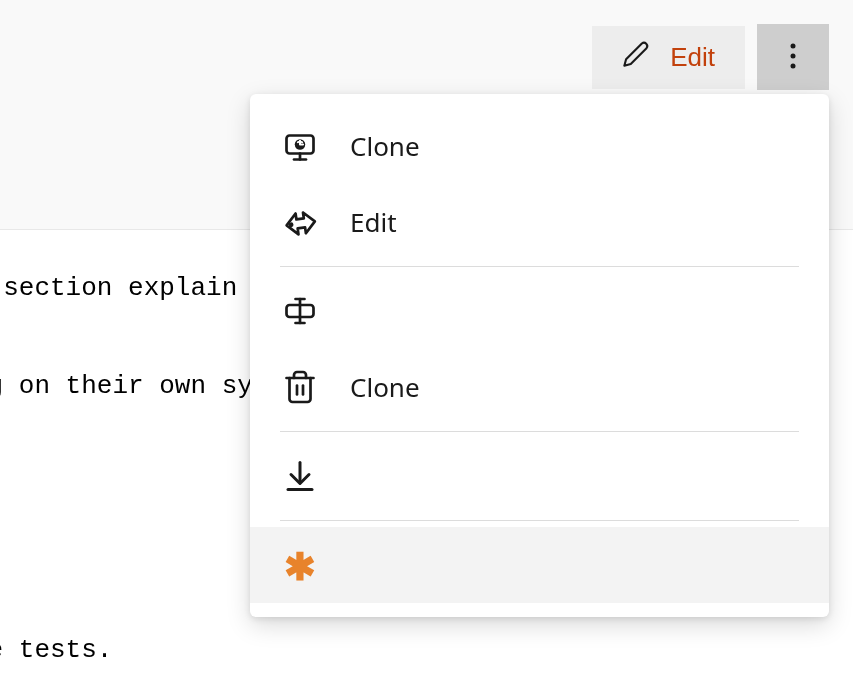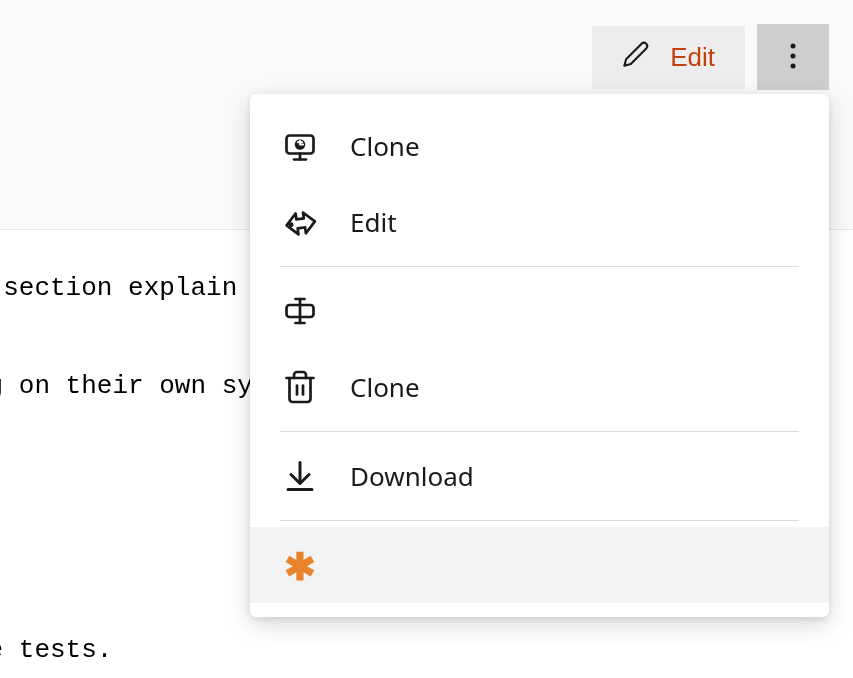--- a/index.html
+++ b/index.html
@@ -209,21 +209,20 @@
   <div class="menu-divider"></div>
 
   <div class="menu-item">
     <span class="icon-wrap">
       <svg viewBox="0 0 24 24" fill="none" stroke="#1a1a1a" stroke-width="2" stroke-linecap="round" stroke-linejoin="round">
         <line x1="12" y1="3" x2="12" y2="16"></line>
         <polyline points="6 11 12 17 18 11"></polyline>
         <line x1="4" y1="21" x2="20" y2="21"></line>
       </svg>
     </span>
-    <span>Download</span>
   </div>
 
   <div class="menu-divider"></div>
 
   <div class="menu-item highlighted">
     <span class="icon-wrap">
       <span class="asterisk-icon">✱</span>
     </span>
   </div>
 

